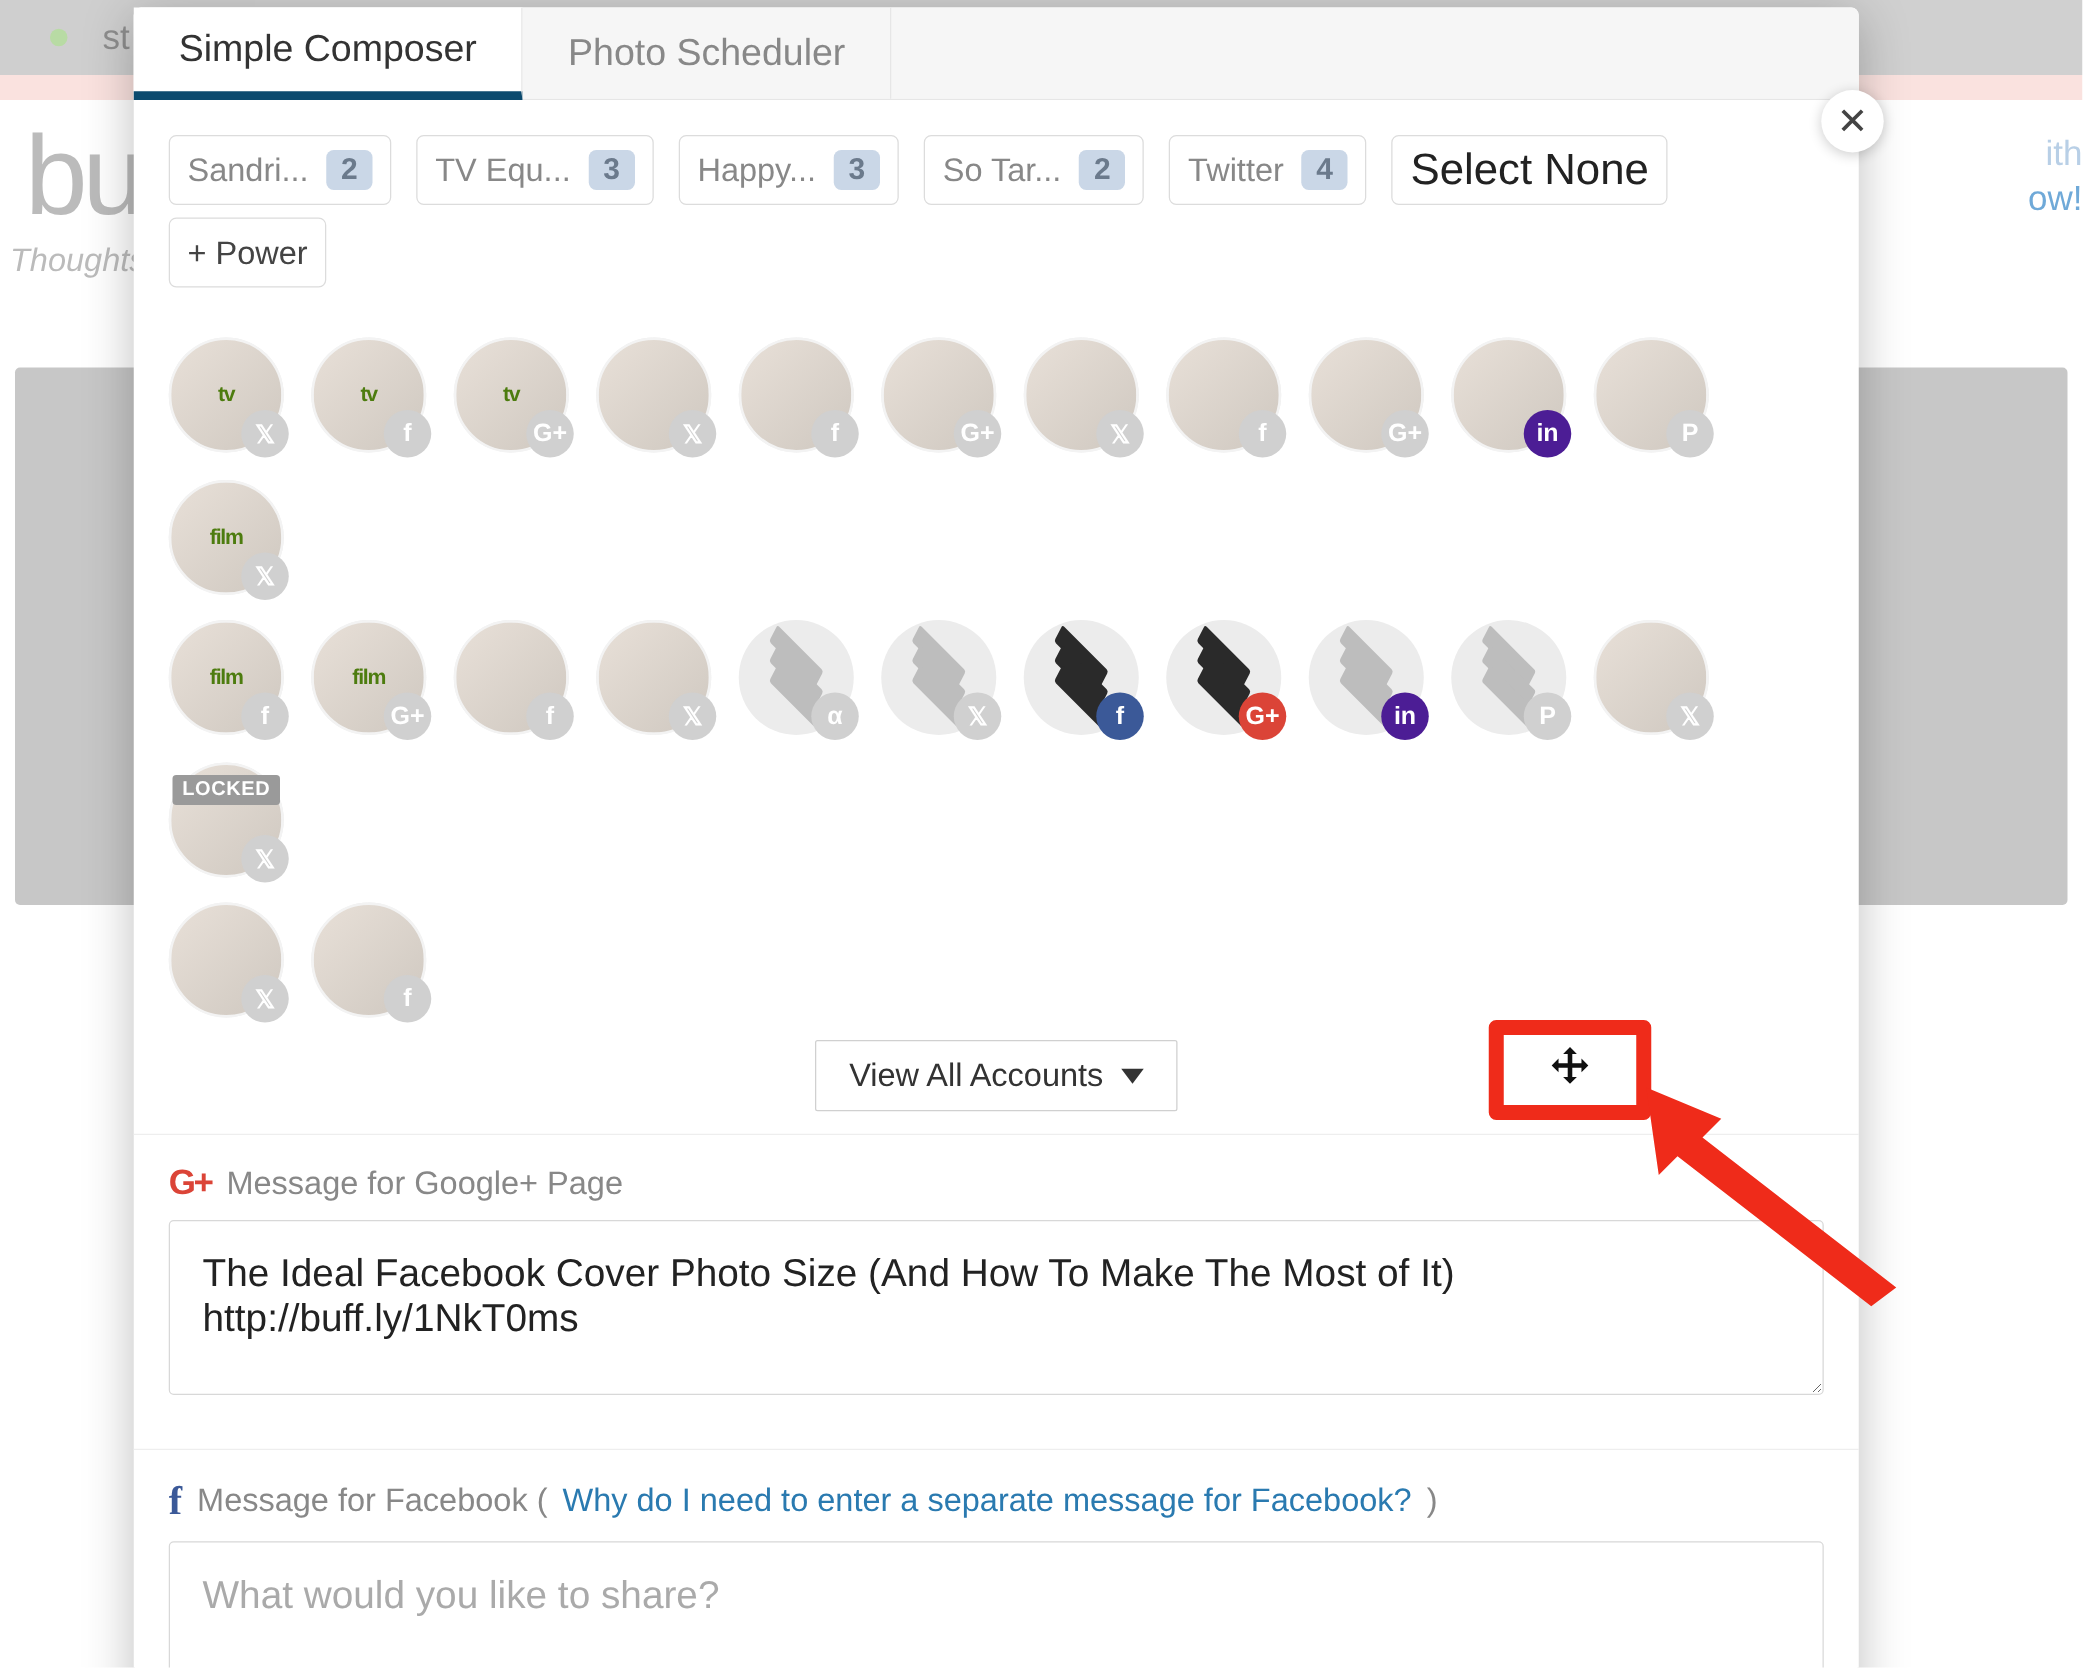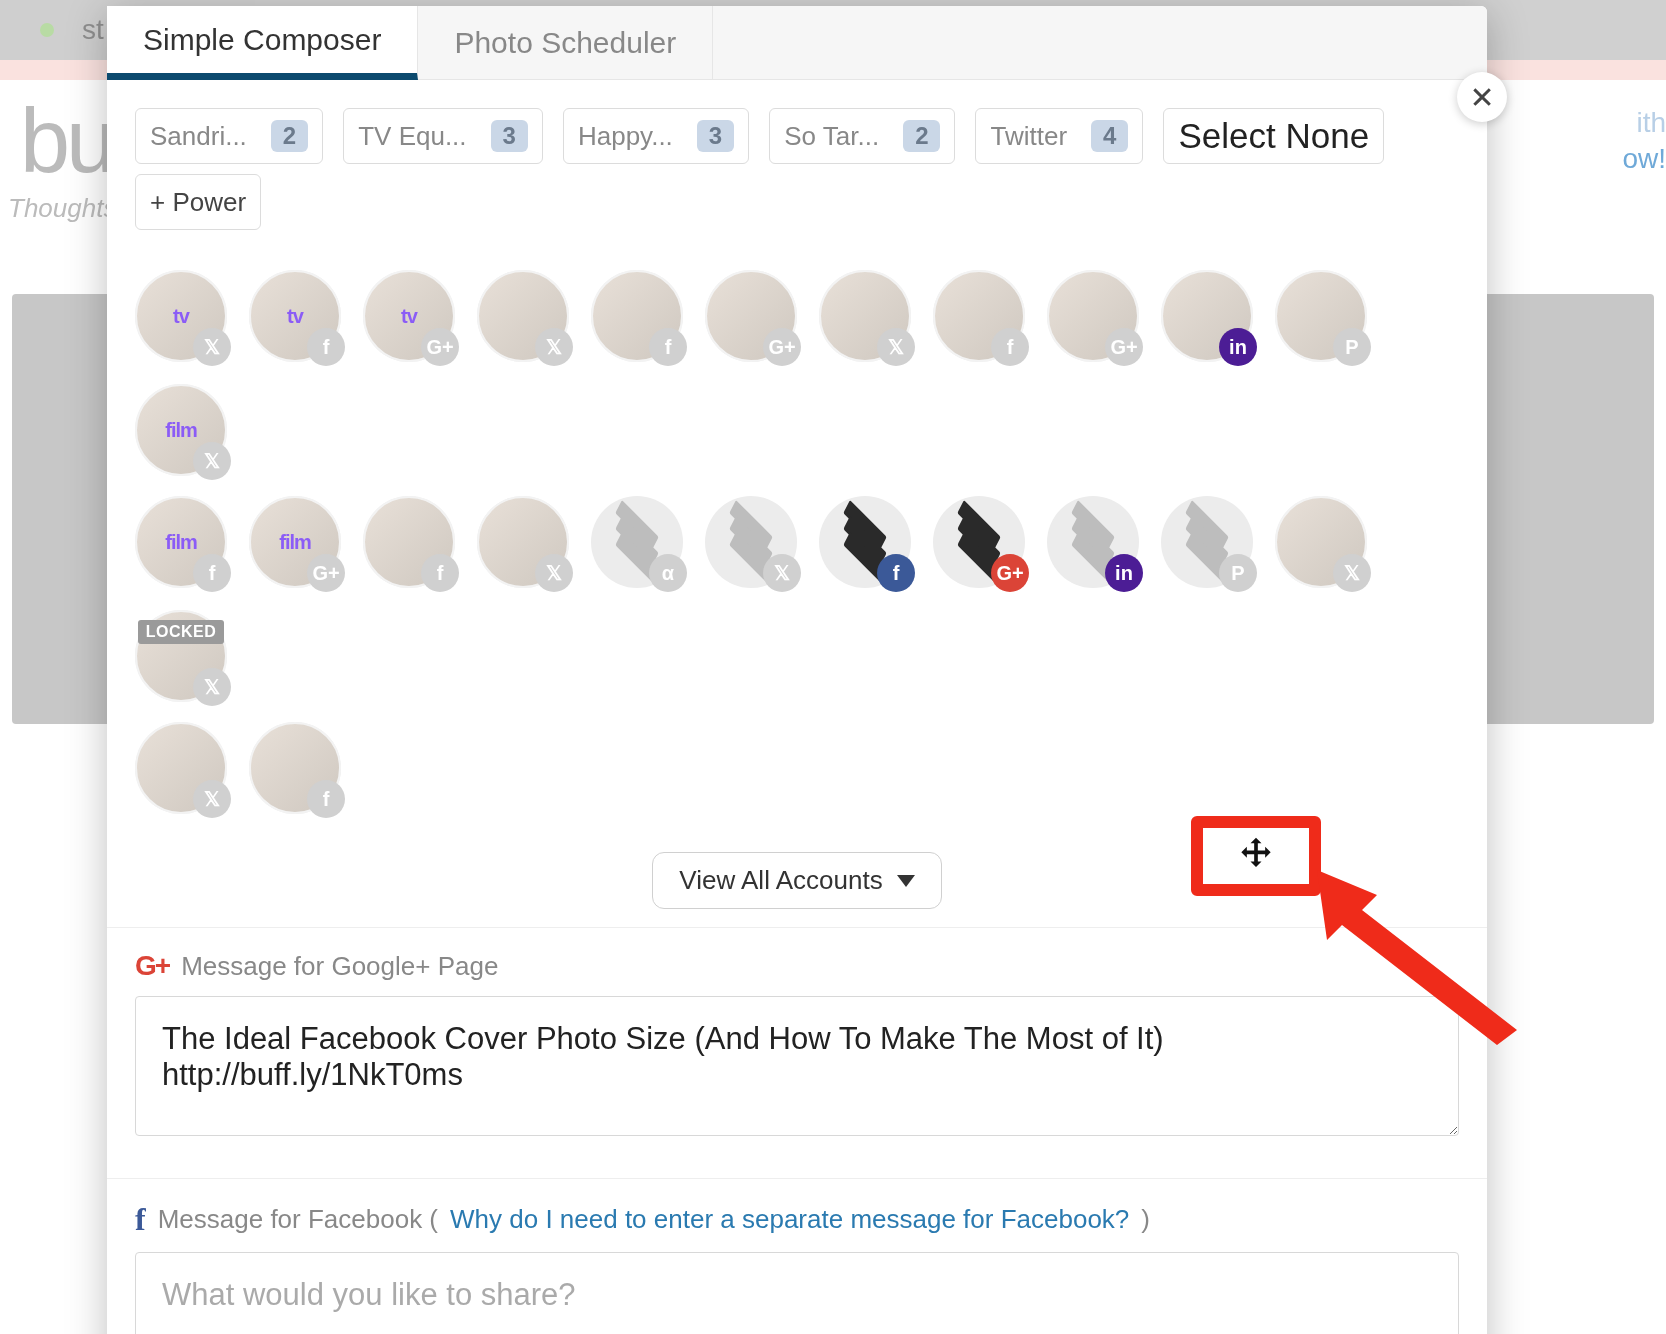--- a/index.html
+++ b/index.html
@@ -15,45 +15,45 @@
 
 .composer { position: absolute; top: 6px; left: 107px; width: 1380px; background: #fff; box-shadow: 0 8px 40px rgba(0,0,0,0.25); border-radius: 6px; }
 
 .tabs { display: flex; height: 74px; border-bottom: 1px solid #e6e6e6; background: #f6f6f6; border-radius: 6px 6px 0 0; }
 .tab { padding: 0 36px; display: flex; align-items: center; font-size: 30px; color: #888; cursor: pointer; border-right: 1px solid #e6e6e6; }
 .tab.active { background: #fff; color: #333; border-bottom: 7px solid #0c4a6e; margin-bottom: -1px; }
 
 .close-btn { position: absolute; top: 66px; right: -20px; width: 50px; height: 50px; border-radius: 50%; background: #fff; box-shadow: 0 2px 10px rgba(0,0,0,0.2); display: flex; align-items: center; justify-content: center; font-size: 30px; color: #444; cursor: pointer; z-index: 5; }
 
 .pills-row { display: flex; flex-wrap: wrap; gap: 20px; padding: 28px 28px 10px 28px; align-items: center; }
-.pill { border: 1px solid #dcdcdc; border-radius: 6px; height: 56px; display: flex; align-items: center; padding: 0 14px; gap: 24px; font-size: 26px; color: #888; cursor: pointer; }
+.pill { border: 1px solid #dcdcdc; border-radius: 6px; height: 56px; display: flex; align-items: center; padding: 0 14px; gap: 14px; font-size: 26px; color: #888; cursor: pointer; }
 .pill .badge { background: #cad7e7; color: #6b7a8c; border-radius: 6px; padding: 2px 12px; font-size: 24px; font-weight: 600; }
 .pill.selectnone { color: #222; font-size: 35px; }
 .pill.group { color: #444; }
 
 .accounts { display: flex; flex-wrap: wrap; gap: 22px; padding: 30px 28px 0 28px; }
 .acct { width: 92px; height: 92px; border-radius: 50%; background: #ececec; position: relative; cursor: pointer; display: flex; align-items: center; justify-content: center; }
 .acct .photo { width: 100%; height: 100%; border-radius: 50%; background: linear-gradient(135deg, #e8e0d8, #cfc8c0); border: 2px solid #f3f3f3; }
 .acct .stackicon { width: 60px; height: 60px; position: relative; }
 .acct .stackicon .layer { position: absolute; left: 50%; width: 52px; height: 14px; background: #bdbdbd; transform: translateX(-50%) rotate(45deg) skewX(18deg); border-radius: 2px; }
 .acct.sel .stackicon .layer { background: #2a2a2a; }
 .acct .stackicon .l1 { top: 6px; } .acct .stackicon .l2 { top: 22px; } .acct .stackicon .l3 { top: 38px; }
 .acct .netbadge { position: absolute; right: -4px; bottom: -4px; width: 38px; height: 38px; border-radius: 50%; display: flex; align-items: center; justify-content: center; color: #fff; font-size: 20px; font-weight: 700; }
 .nb-tw { background: #d0d0d0; }
 .nb-fb { background: #d0d0d0; }
 .nb-gp { background: #d0d0d0; }
 .nb-in { background: #4c1d95; }
 .nb-pi { background: #d0d0d0; }
-.acct .txt { font-size: 20px; color: #8b5cf6; font-weight: 700; letter-spacing: -1px; }
+.acct .txt { font-size: 17px; color: #4d7c0f; font-weight: 700; letter-spacing: -1px; }
 .acct.sel .netbadge.nb-fb { background: #3b5998; }
 .acct.sel .netbadge.nb-gp { background: #db4437; }
 .acct .locked { position: absolute; top: 10px; background: #9a9a9a; color: #fff; font-size: 16px; padding: 3px 8px; border-radius: 3px; font-weight: 600; letter-spacing: 0.5px; }
 
 .viewall-row { position: relative; display: flex; justify-content: center; padding: 10px 0 18px 0; border-bottom: 1px solid #eee; }
-.viewall { border: 1px solid #d0d0d0; border-radius: 12px; padding: 12px 26px; font-size: 26px; color: #333; cursor: pointer; display: flex; align-items: center; gap: 14px; margin-top: 20px; }
+.viewall { border: 1px solid #d0d0d0; border-radius: 2px; padding: 12px 26px; font-size: 26px; color: #333; cursor: pointer; display: flex; align-items: center; gap: 14px; }
 .caret-down { width: 0; height: 0; border-left: 9px solid transparent; border-right: 9px solid transparent; border-top: 12px solid #333; }
 .move-highlight { position: absolute; top: -6px; left: 1084px; width: 130px; height: 80px; border: 12px solid #ef2b1a; border-radius: 6px; display: flex; align-items: center; justify-content: center; background: #fff; cursor: move; }
 .move-highlight svg { width: 44px; height: 44px; }
 .arrow { position: absolute; top: 48px; left: 1210px; }
 .arrow svg { width: 220px; height: 180px; }
 
 .section { padding: 22px 28px 10px 28px; }
 .section-header { display: flex; align-items: center; gap: 12px; font-size: 26px; color: #888; margin-bottom: 14px; flex-wrap: wrap; }
 .gp-icon { color: #db4437; font-weight: 800; font-size: 28px; letter-spacing: -2px; }
 .fb-icon { color: #3b5998; font-weight: 800; font-size: 32px; font-family: Georgia, serif; }

